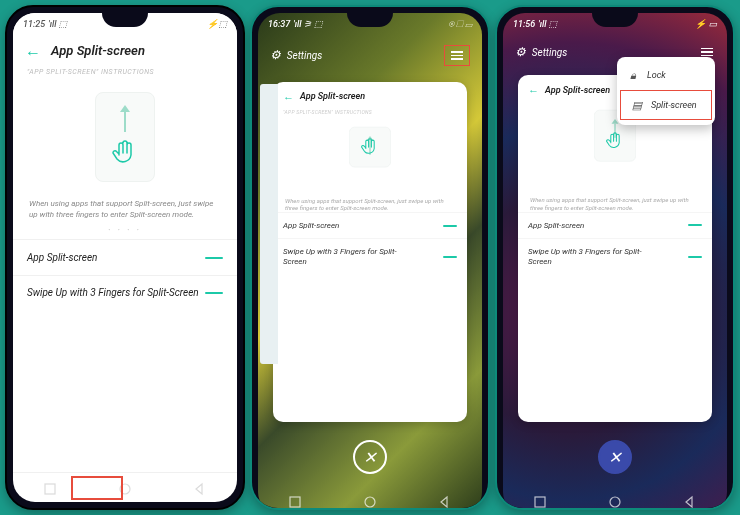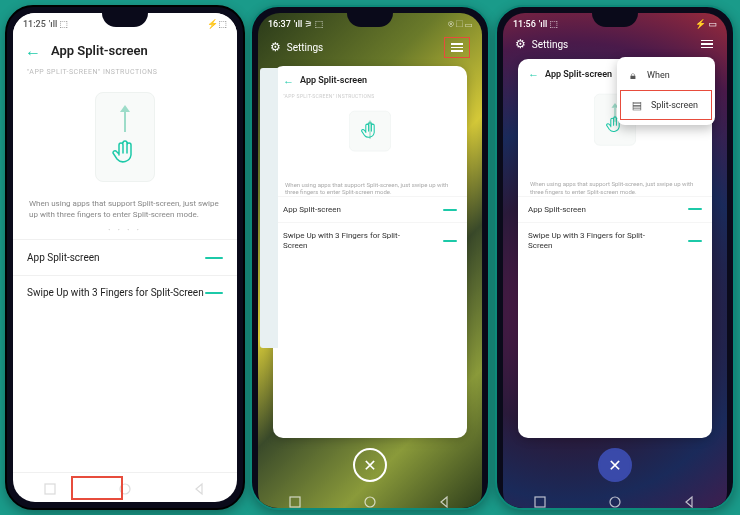--- a/index.html
+++ b/index.html
@@ -24,20 +24,21 @@
     overflow: hidden;
     box-shadow: 0 4px 12px rgba(0,0,0,0.3);
   }
   .phone.teal-side { border-color: #0d8a7a; }
   .screen {
     position: absolute;
     inset: 6px;
     border-radius: 22px;
     overflow: hidden;
     background: #fff;
+    font-style: italic;
   }
   .notch {
     position: absolute;
     top: 0; left: 50%;
     transform: translateX(-50%);
     width: 46px; height: 14px;
     background: #0a0a1a;
     border-bottom-left-radius: 22px;
     border-bottom-right-radius: 22px;
     z-index: 20;
@@ -157,21 +158,21 @@
     box-shadow:0 4px 12px rgba(0,0,0,0.25);
     z-index: 30; padding: 4px 0;
   }
   .dd-item {
     display:flex; align-items:center; gap:8px;
     padding: 8px 10px; font-size:9px; color:#333;
   }
   .dd-icon { width:12px; height:12px; display:flex; align-items:center; justify-content:center; font-size:11px; color:#555; }
   .dd-hl { border:1.5px solid #e74c3c; margin: 1px 3px; }
 
-  .flex-col { display:flex; flex-direction:column; height:100%; }
+  .flex-col { display:flex; flex-direction:column; height:100%;gap:8px; }
   .red-box { border:2px solid #e74c3c; position:absolute; }
 </style>
 </head>
 <body>
 
 <div class="phone">
   <div class="screen">
     <div class="notch"></div>
     <div class="page-white">
       <div class="status-bar light">
@@ -312,21 +313,21 @@
       </div>
       <div class="hamburger">
           <span></span>
           <span></span>
           <span></span>
         </div>
     </div>
     <div class="dropdown">
       <div class="dd-item">
         <span class="dd-icon">🔒︎</span>
-        <span>When</span>
+        <span>Lock</span>
       </div>
       <div class="dd-item dd-hl">
         <span class="dd-icon">▤</span>
         <span>Split-screen</span>
       </div>
     </div>
     <div class="card-area">
       <div class="main-card">
         <div class="card-header">
           <span class="back-arrow">←</span>

